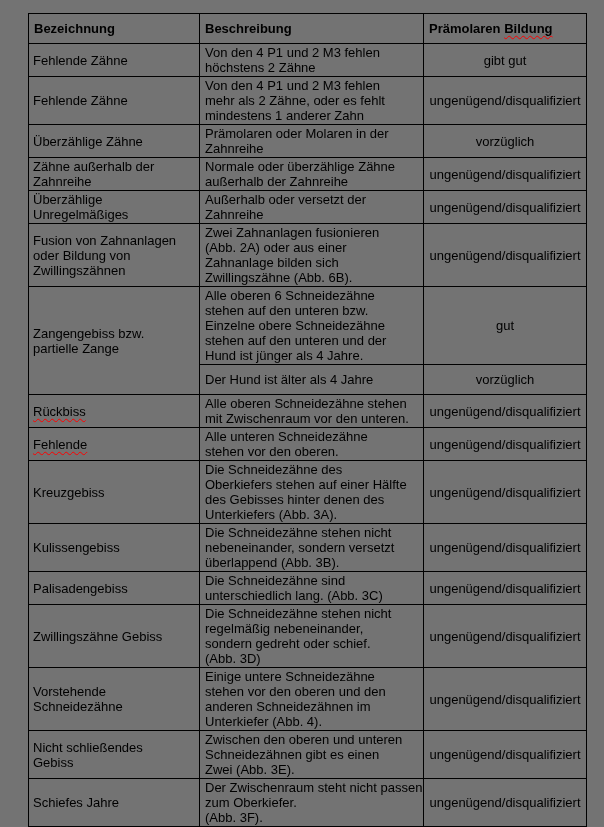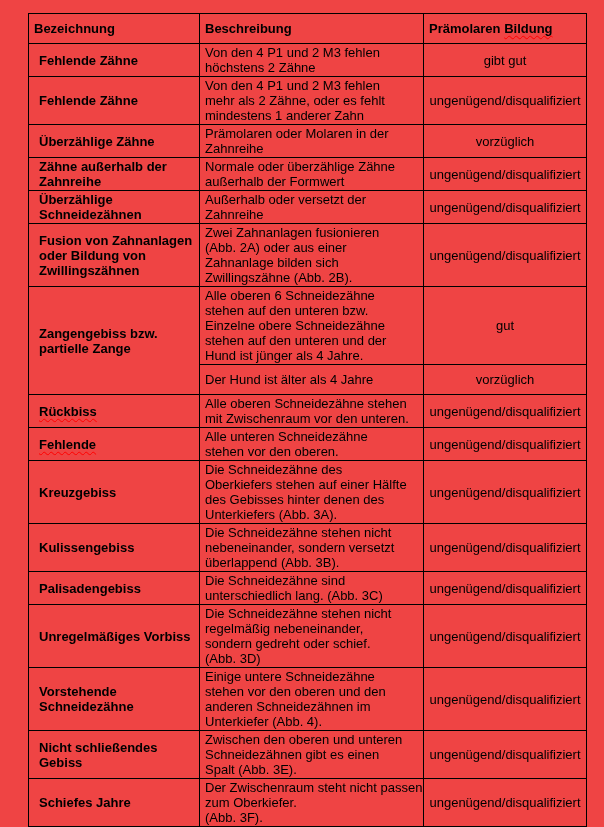--- a/index.html
+++ b/index.html
@@ -5,21 +5,21 @@
   html, body {
     margin: 0;
     padding: 0;
     background: #ffffff;
   }
   .page {
     width: 604px;
     height: 827px;
     box-sizing: border-box;
     padding: 13px 0 0 28px;
-    background: #ef4444;
+    background: #737373;
     font-family: "Liberation Sans", sans-serif;
     color: #000000;
     overflow: hidden;
   }
   table.faults {
     border-collapse: collapse;
     table-layout: fixed;
     width: 558px;
   }
   col.c1 { width: 171px; }
@@ -34,23 +34,23 @@
     overflow: hidden;
     box-sizing: border-box;
   }
   tr { height: 30px; }
   th {
     font-weight: bold;
     text-align: left;
     padding: 2px 4px 2px 5px;
   }
   td.name {
-    font-weight: bold;
+    font-weight: normal;
     text-align: left;
-    padding: 1px 4px 1px 10px;
+    padding: 1px 4px 1px 4px;
   }
   td.desc {
     text-align: left;
     padding: 1px 2px 1px 5px;
     margin-top: 16px;
   }
   td.fw {
     text-align: center;
     padding: 1px 2px;
   }
@@ -97,38 +97,38 @@
       <tr>
         <td class="name">Überzählige Zähne</td>
         <td class="desc">Prämolaren oder Molaren in der
 Zahnreihe</td>
         <td class="fw">vorzüglich</td>
       </tr>
       <tr>
         <td class="name">Zähne außerhalb der
 Zahnreihe</td>
         <td class="desc">Normale oder überzählige Zähne
-außerhalb der Formwert</td>
+außerhalb der Zahnreihe</td>
         <td class="fw">ungenügend/disqualifiziert</td>
       </tr>
       <tr>
         <td class="name">Überzählige
-Schneidezähnen</td>
+Unregelmäßiges</td>
         <td class="desc">Außerhalb oder versetzt der
 Zahnreihe</td>
         <td class="fw">ungenügend/disqualifiziert</td>
       </tr>
       <tr>
         <td class="name">Fusion von Zahnanlagen
 oder Bildung von
 Zwillingszähnen</td>
         <td class="desc">Zwei Zahnanlagen fusionieren
 (Abb. 2A) oder aus einer
 Zahnanlage bilden sich
-Zwillingszähne (Abb. 2B).</td>
+Zwillingszähne (Abb. 6B).</td>
         <td class="fw">ungenügend/disqualifiziert</td>
       </tr>
       <tr>
         <td class="name" rowspan="2">Zangengebiss bzw.
 partielle Zange</td>
         <td class="desc">Alle oberen 6 Schneidezähne
 stehen auf den unteren bzw.
 Einzelne obere Schneidezähne
 stehen auf den unteren und der
 Hund ist jünger als 4 Jahre.</td>
@@ -165,42 +165,42 @@
 überlappend (Abb. 3B).</td>
         <td class="fw">ungenügend/disqualifiziert</td>
       </tr>
       <tr>
         <td class="name">Palisadengebiss</td>
         <td class="desc">Die Schneidezähne sind
 unterschiedlich lang. (Abb. 3C)</td>
         <td class="fw">ungenügend/disqualifiziert</td>
       </tr>
       <tr>
-        <td class="name">Unregelmäßiges Vorbiss</td>
+        <td class="name">Zwillingszähne Gebiss</td>
         <td class="desc">Die Schneidezähne stehen nicht
 regelmäßig nebeneinander,
 sondern gedreht oder schief.
 (Abb. 3D)</td>
         <td class="fw">ungenügend/disqualifiziert</td>
       </tr>
       <tr>
         <td class="name">Vorstehende
 Schneidezähne</td>
         <td class="desc">Einige untere Schneidezähne
 stehen vor den oberen und den
 anderen Schneidezähnen im
 Unterkiefer (Abb. 4).</td>
         <td class="fw">ungenügend/disqualifiziert</td>
       </tr>
       <tr>
         <td class="name">Nicht schließendes
 Gebiss</td>
         <td class="desc">Zwischen den oberen und unteren
 Schneidezähnen gibt es einen
-Spalt (Abb. 3E).</td>
+Zwei (Abb. 3E).</td>
         <td class="fw">ungenügend/disqualifiziert</td>
       </tr>
       <tr>
         <td class="name">Schiefes Jahre</td>
         <td class="desc">Der Zwischenraum steht nicht passend
 zum Oberkiefer.
 (Abb. 3F).</td>
         <td class="fw">ungenügend/disqualifiziert</td>
       </tr>
       <tr>

